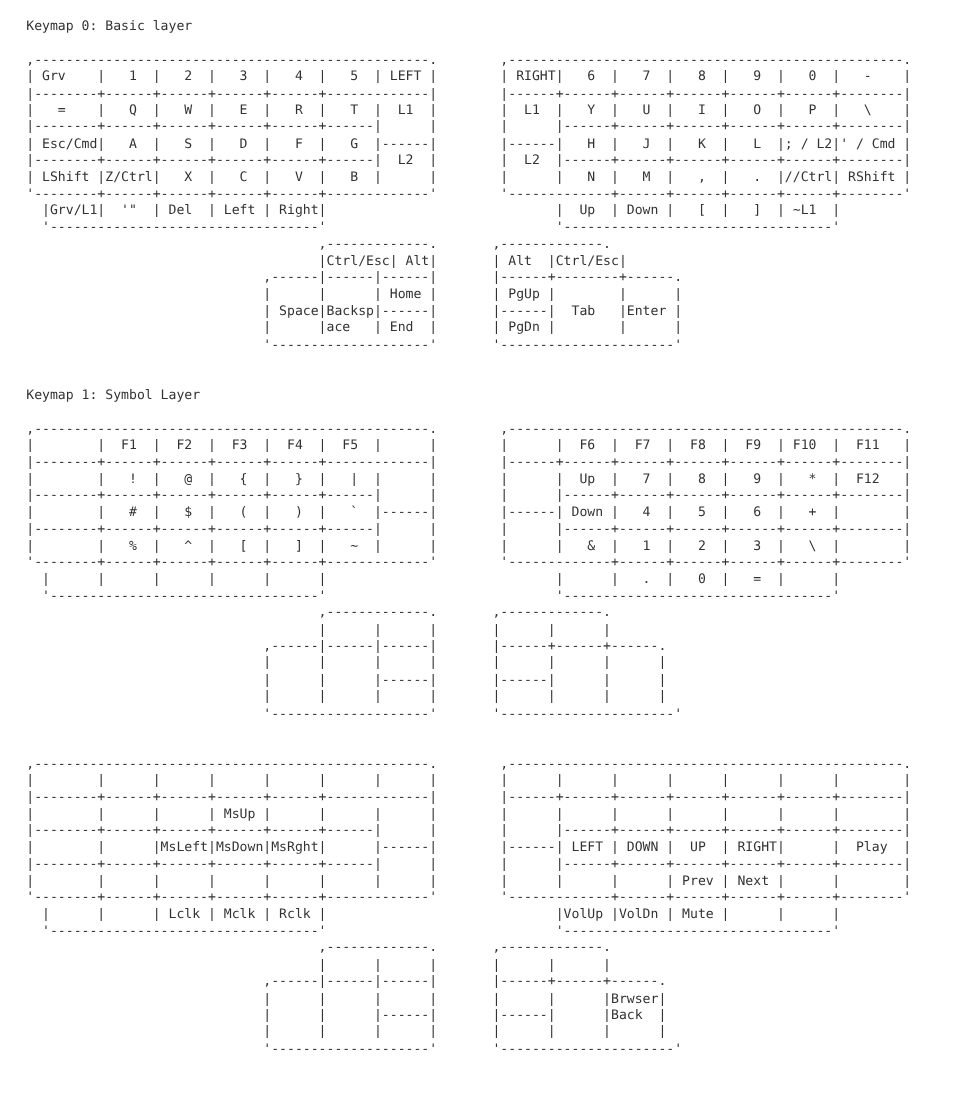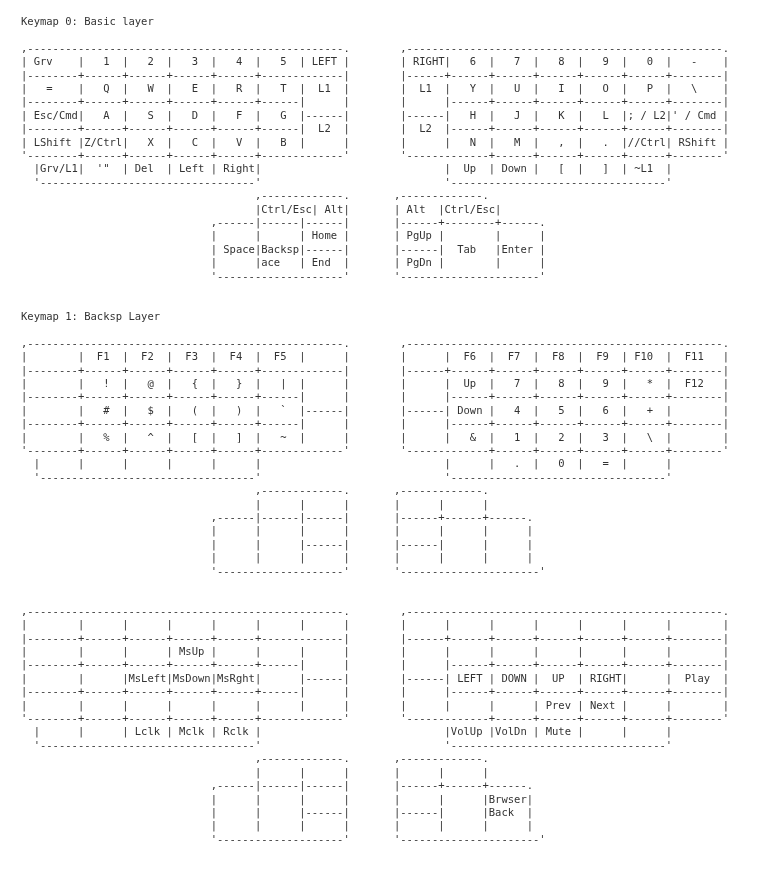--- a/index.html
+++ b/index.html
@@ -44,21 +44,21 @@
                                      ,-------------.       ,-------------.
                                      |Ctrl/Esc| Alt|       | Alt  |Ctrl/Esc|
                               ,------|------|------|       |------+--------+------.
                               |      |      | Home |       | PgUp |        |      |
                               | Space|Backsp|------|       |------|  Tab   |Enter |
                               |      |ace   | End  |       | PgDn |        |      |
                               '--------------------'       '----------------------'</pre>
   </section>
 
   <section class="km-section">
-    <div class="km-title">Keymap 1: Backsp Layer</div>
+    <div class="km-title">Keymap 1: Symbol Layer</div>
     <pre class="km-art">,--------------------------------------------------.        ,--------------------------------------------------.
 |        |  F1  |  F2  |  F3  |  F4  |  F5  |      |        |      |  F6  |  F7  |  F8  |  F9  | F10  |  F11   |
 |--------+------+------+------+------+-------------|        |------+------+------+------+------+------+--------|
 |        |   !  |   @  |   {  |   }  |   |  |      |        |      |  Up  |   7  |   8  |   9  |   *  |  F12   |
 |--------+------+------+------+------+------|      |        |      |------+------+------+------+------+--------|
 |        |   #  |   $  |   (  |   )  |   `  |------|        |------| Down |   4  |   5  |   6  |   +  |        |
 |--------+------+------+------+------+------|      |        |      |------+------+------+------+------+--------|
 |        |   %  |   ^  |   [  |   ]  |   ~  |      |        |      |   &amp;  |   1  |   2  |   3  |   \  |        |
 '--------+------+------+------+------+-------------'        '-------------+------+------+------+------+--------'
   |      |      |      |      |      |                             |      |   .  |   0  |   =  |      |

